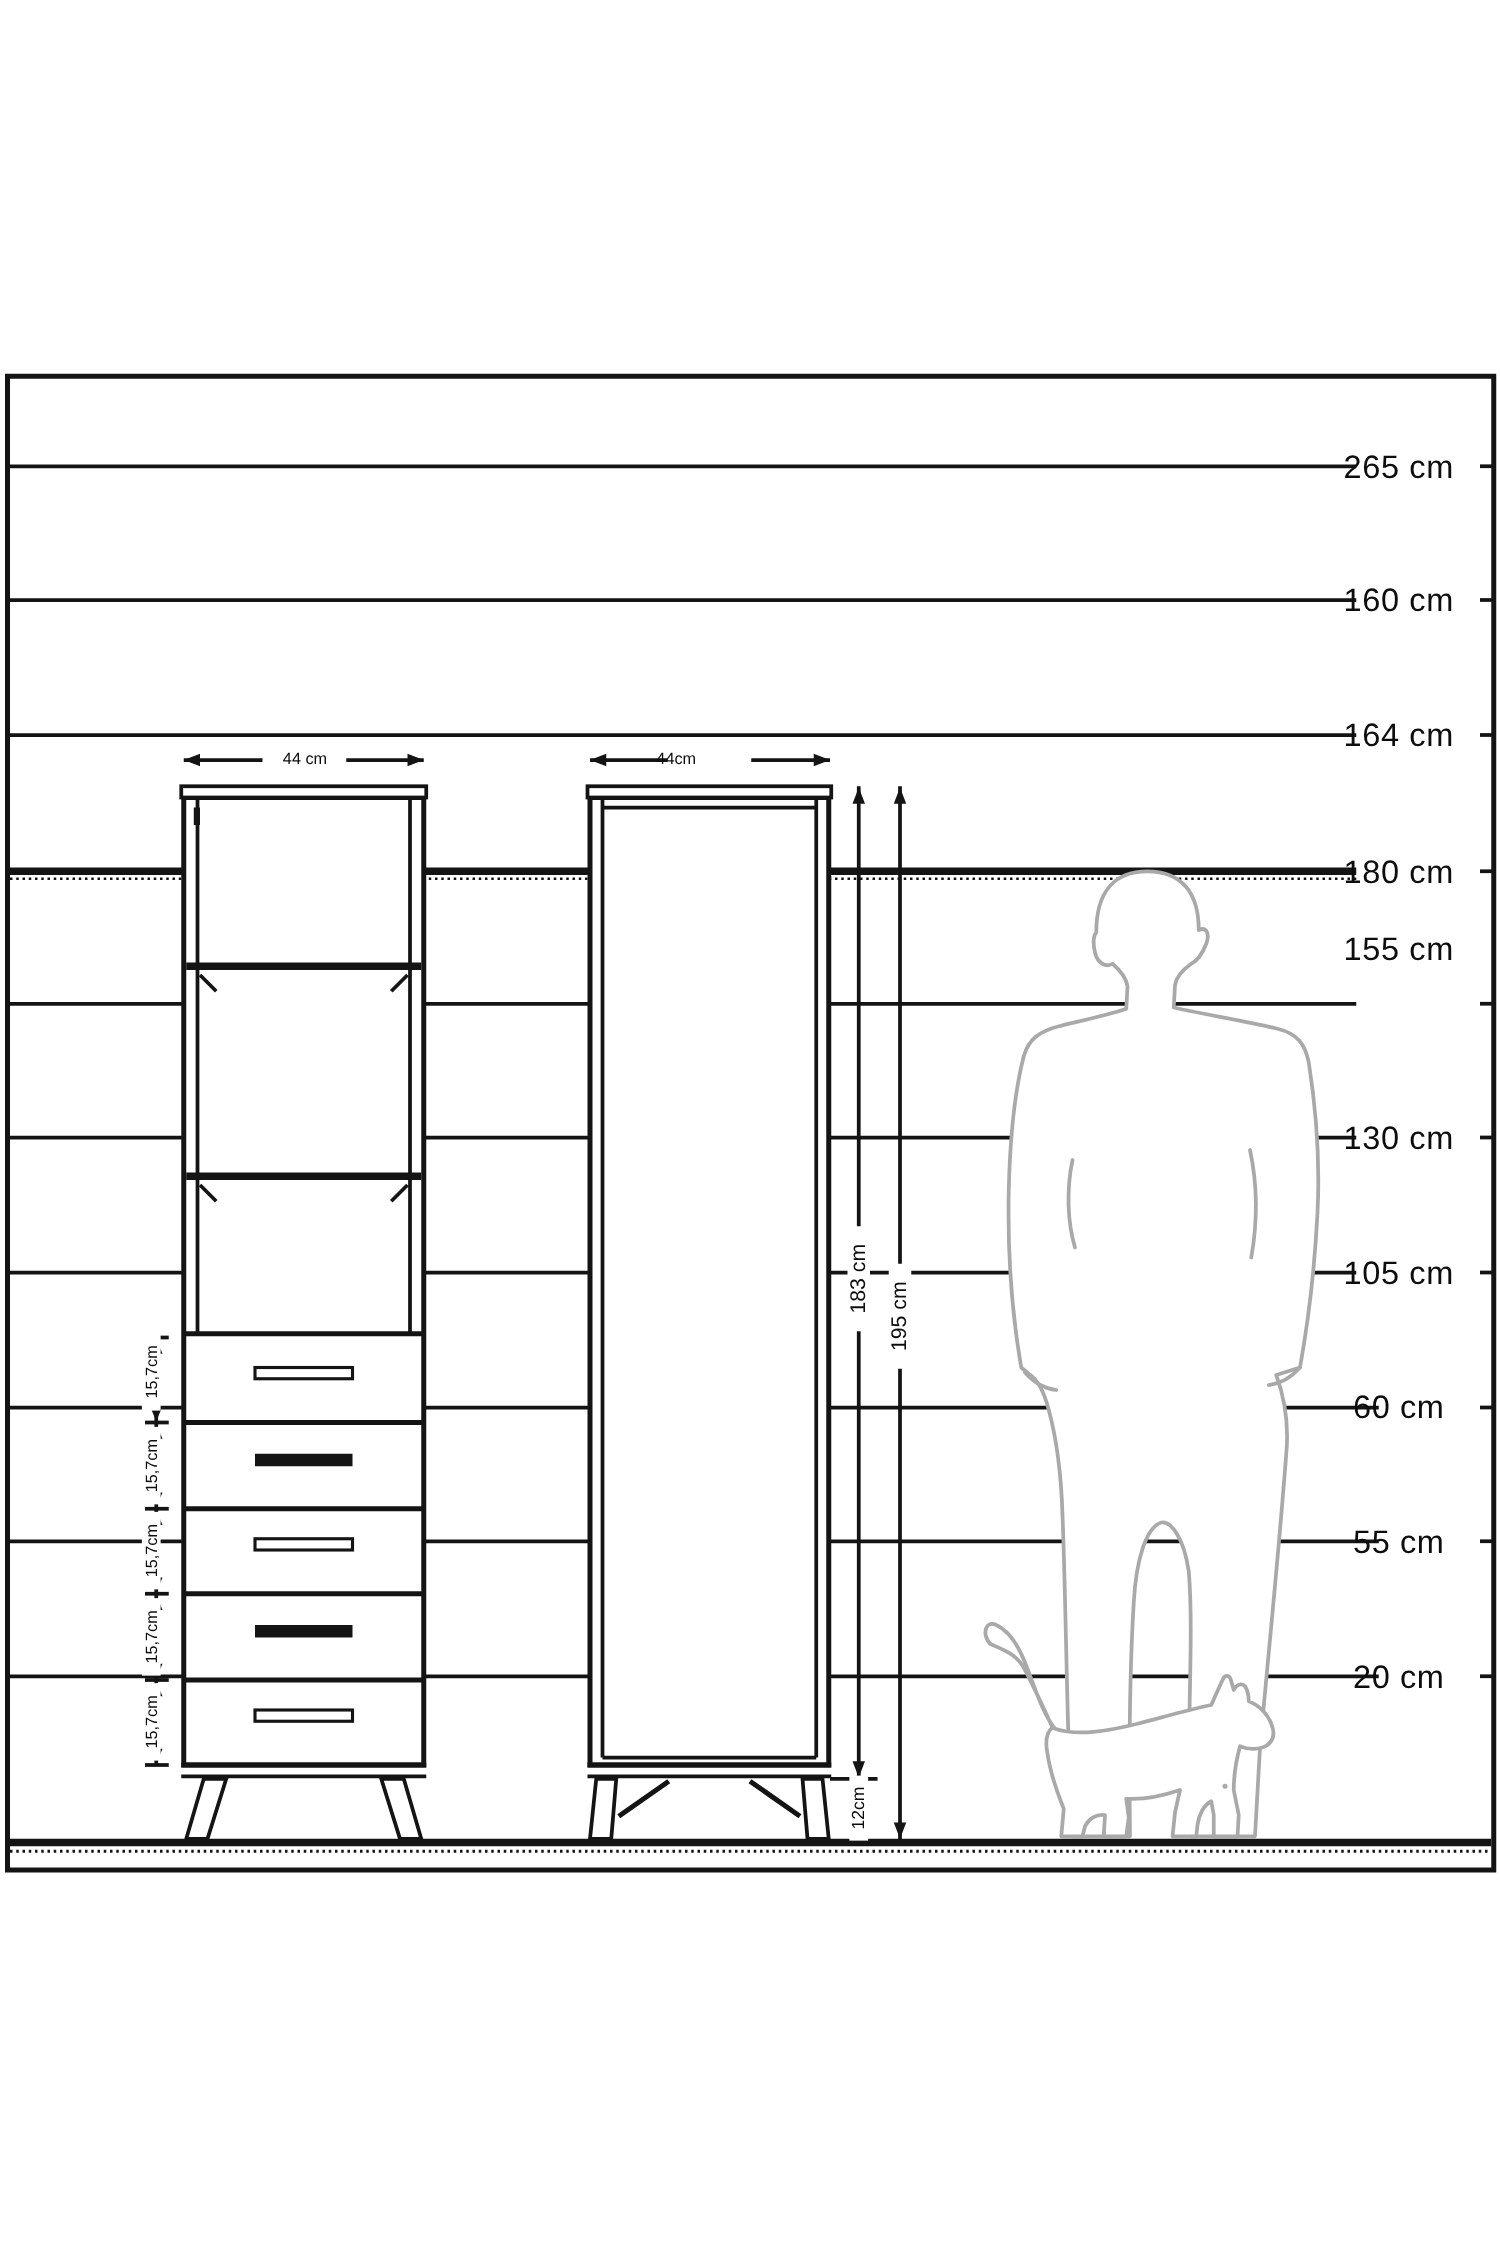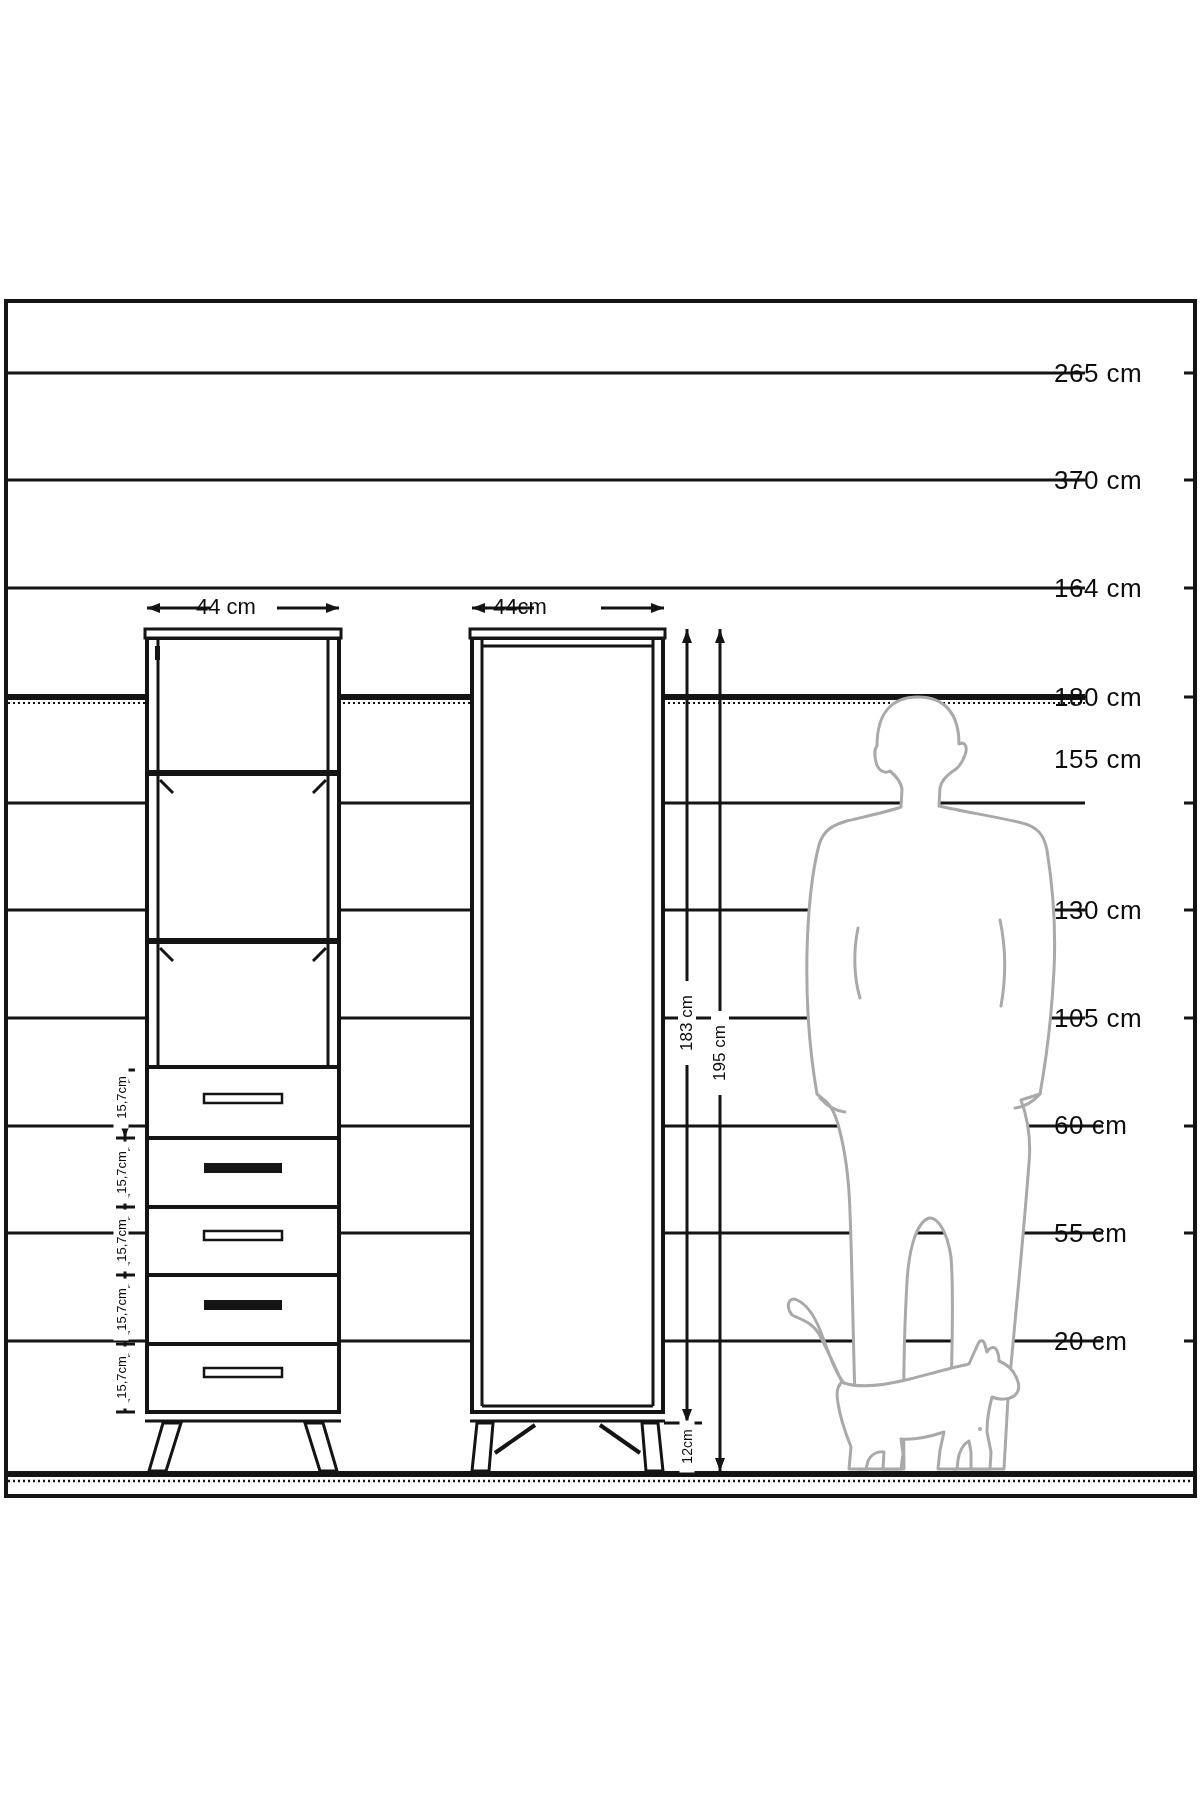--- a/index.html
+++ b/index.html
@@ -3,25 +3,25 @@
 <meta charset="utf-8">
 <style>
   html,body{margin:0;padding:0;background:#ffffff;}
   #stage{
     position:relative;width:1200px;height:1800px;background:#ffffff;overflow:hidden;
     font-family:"Liberation Sans",sans-serif;color:#0d0d0d;
   }
   #artwork{position:absolute;left:0;top:0;}
   .h-label{
     position:absolute;right:16px;width:130px;height:30px;line-height:30px;
-    text-align:left;font-size:26px;letter-spacing:0.5px;color:#0d0d0d;white-space:nowrap;
+    text-align:center;font-size:26px;letter-spacing:0.5px;color:#0d0d0d;white-space:nowrap;
   }
   .w-dim{
-    position:absolute;width:96px;height:20px;line-height:20px;
-    font-size:22px;color:#0d0d0d;white-space:nowrap;
+    position:absolute;width:96px;height:20px;line-height:20px;text-align:center;
+    font-size:13px;color:#0d0d0d;white-space:nowrap;
   }
   .rot{
     position:absolute;text-align:center;color:#0d0d0d;background:#ffffff;
     transform:rotate(-90deg);transform-origin:center center;white-space:nowrap;
   }
   .rot.big{width:84px;height:18px;line-height:18px;font-size:17px;}
   .rot.small{width:52px;height:15px;line-height:15px;font-size:14px;}
   .rot.drawer{width:62px;height:15px;line-height:15px;font-size:13px;}
 </style>
 </head>
@@ -258,21 +258,21 @@
       <circle cx="980" cy="1429" r="2" fill="#a9a9a9" stroke="none"></circle>
     </g>
 
     <g>
       <rect x="8" y="1471" width="1185" height="6" fill="#141414"></rect>
       <line x1="8" y1="1481" x2="1193" y2="1481" stroke="#141414" stroke-width="2.5" stroke-dasharray="2 3"></line>
     </g>
   </svg>
 
   <div class="h-label" style="top:358px">265 cm</div>
-  <div class="h-label" style="top:465px">370 cm</div>
+  <div class="h-label" style="top:465px">160 cm</div>
   <div class="h-label" style="top:573px">164 cm</div>
   <div class="h-label" style="top:682px">180 cm</div>
   <div class="h-label" style="top:744px">155 cm</div>
   <div class="h-label" style="top:895px">130 cm</div>
   <div class="h-label" style="top:1003px">105 cm</div>
   <div class="h-label" style="top:1110px">60 cm</div>
   <div class="h-label" style="top:1218px">55 cm</div>
   <div class="h-label" style="top:1326px">20 cm</div>
 
   <div class="w-dim" style="left:196px;top:597px">44 cm</div>

